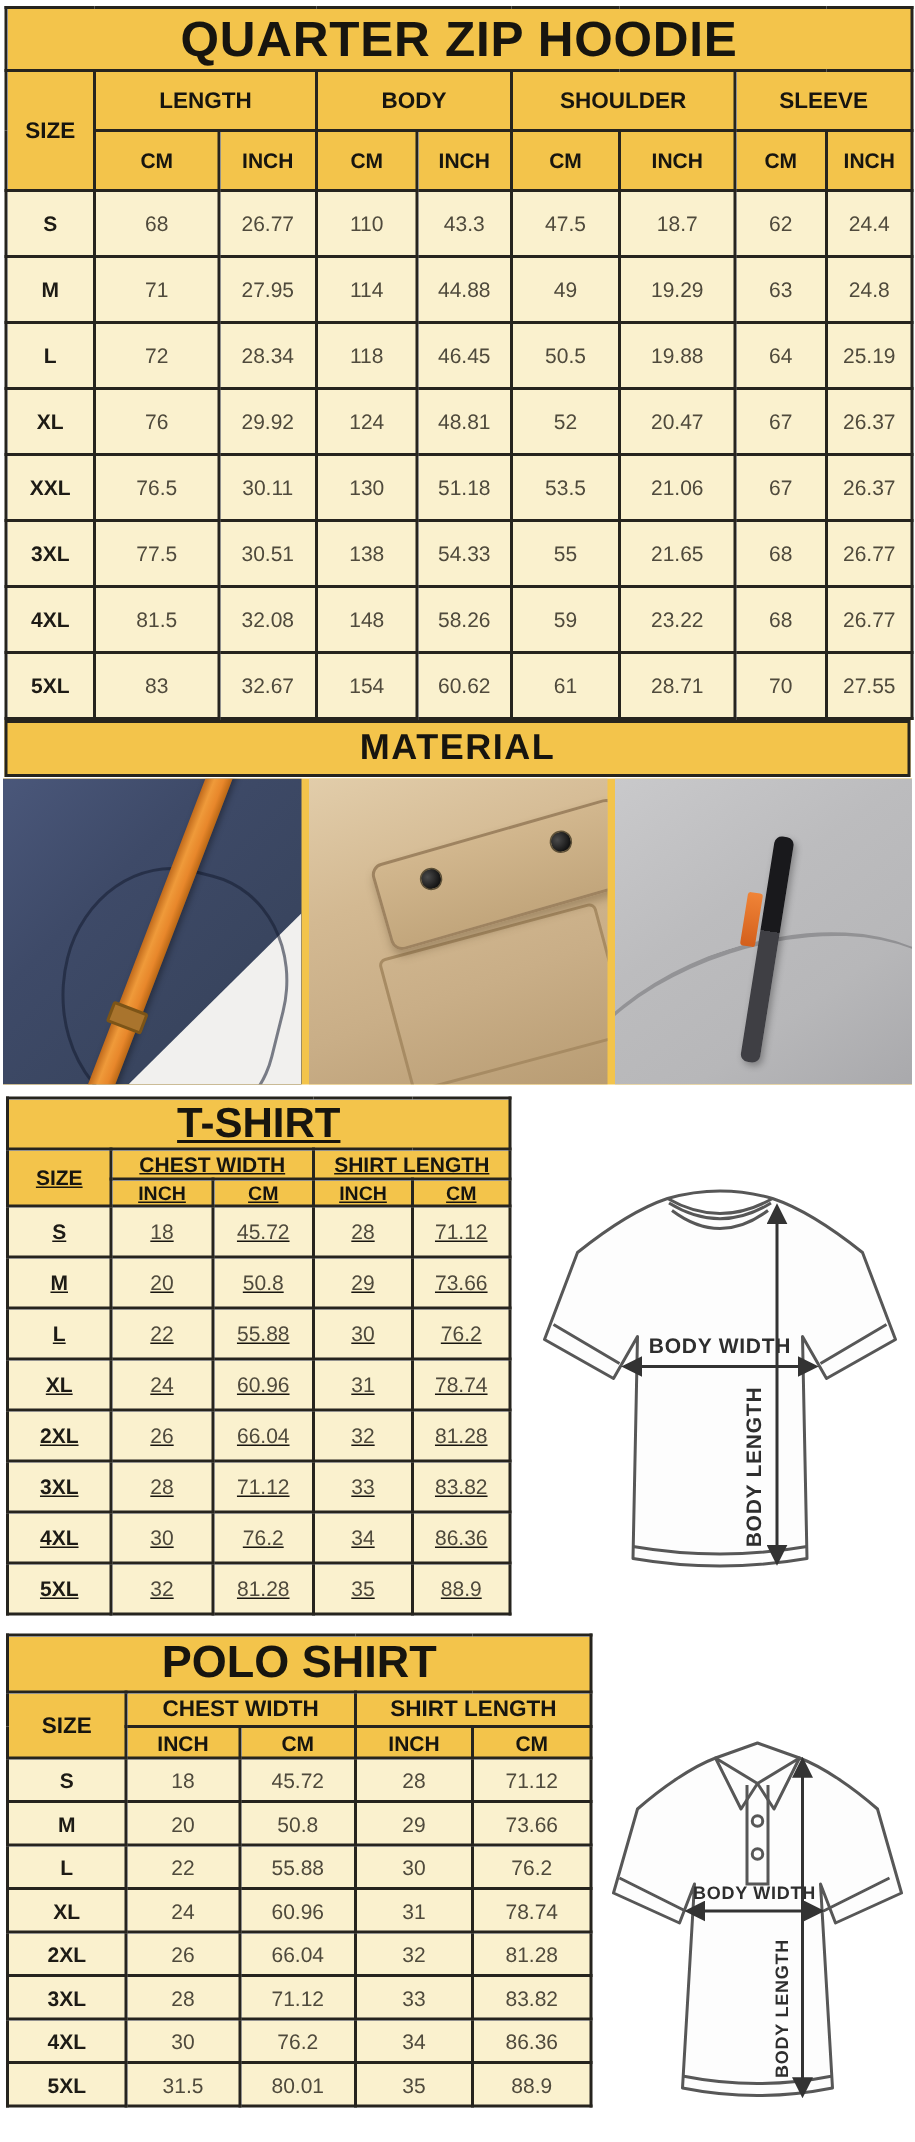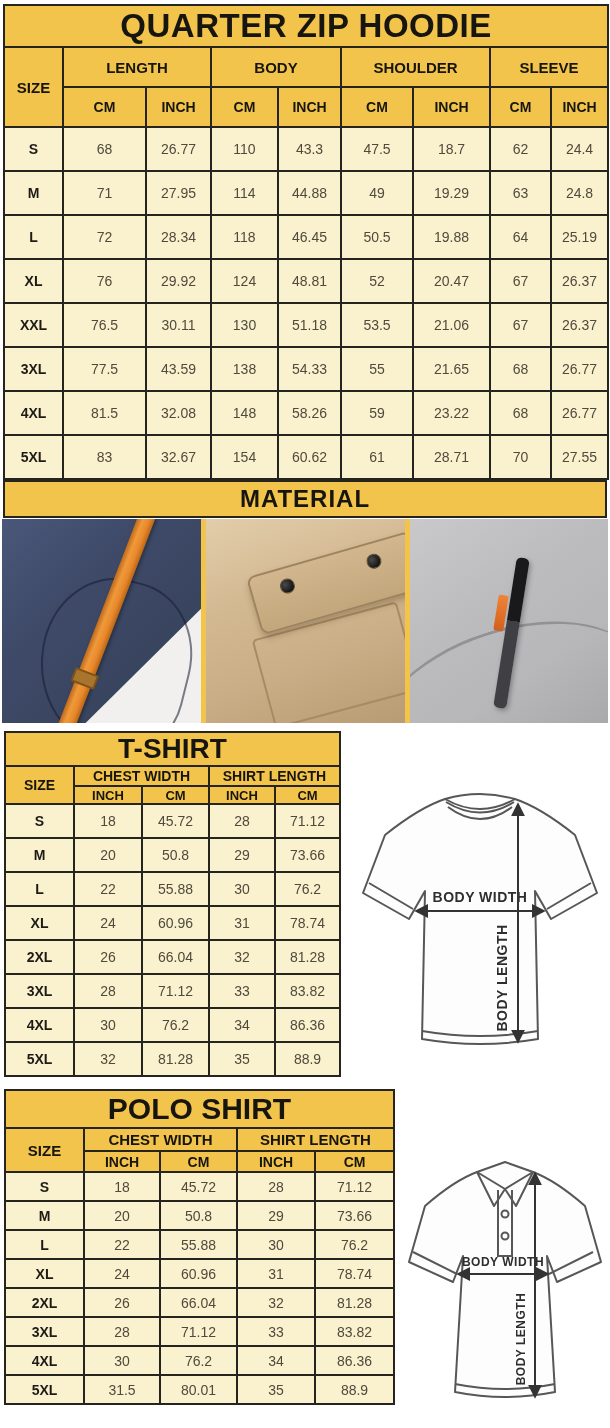--- a/index.html
+++ b/index.html
@@ -62,21 +62,21 @@
 
   
   .section{display:flex; align-items:flex-start;}
   .section-tshirt{margin-top:8px;}
   .section-polo{margin-top:10px;}
 
   .small-table thead th{background:var(--gold); font-weight:bold;}
   .small-table tbody th{background:var(--cream); font-weight:bold; color:#1d1b15;}
   .small-table tbody td{background:var(--cream); color:var(--value_text);}
 
-  .tshirt-table{width:335px; margin-left:4px;}
+  .tshirt-table{width:335px; margin-left:4px;text-decoration:underline;}
   .tshirt-table .tbl-title{height:33px; font-size:28px; font-weight:bold; background:var(--gold);}
   .tshirt-table .grp th{height:20px; font-size:14px;}
   .tshirt-table .units th{height:18px; font-size:13px;}
   .tshirt-table tbody th,.tshirt-table tbody td{height:34px; font-size:14px;}
 
   .polo-table{width:389px; margin-left:4px;}
   .polo-table .tbl-title{height:38px; font-size:30px; font-weight:bold; background:var(--gold);}
   .polo-table .grp th{height:23px; font-size:15px;}
   .polo-table .units th{height:21px; font-size:14px;}
   .polo-table tbody th,.polo-table tbody td{height:29px; font-size:14px;}
@@ -175,21 +175,21 @@
         <td>130</td>
         <td>51.18</td>
         <td>53.5</td>
         <td>21.06</td>
         <td>67</td>
         <td>26.37</td>
       </tr>
       <tr>
         <th>3XL</th>
         <td>77.5</td>
-        <td>43.59</td>
+        <td>30.51</td>
         <td>138</td>
         <td>54.33</td>
         <td>55</td>
         <td>21.65</td>
         <td>68</td>
         <td>26.77</td>
       </tr>
       <tr>
         <th>4XL</th>
         <td>81.5</td>

